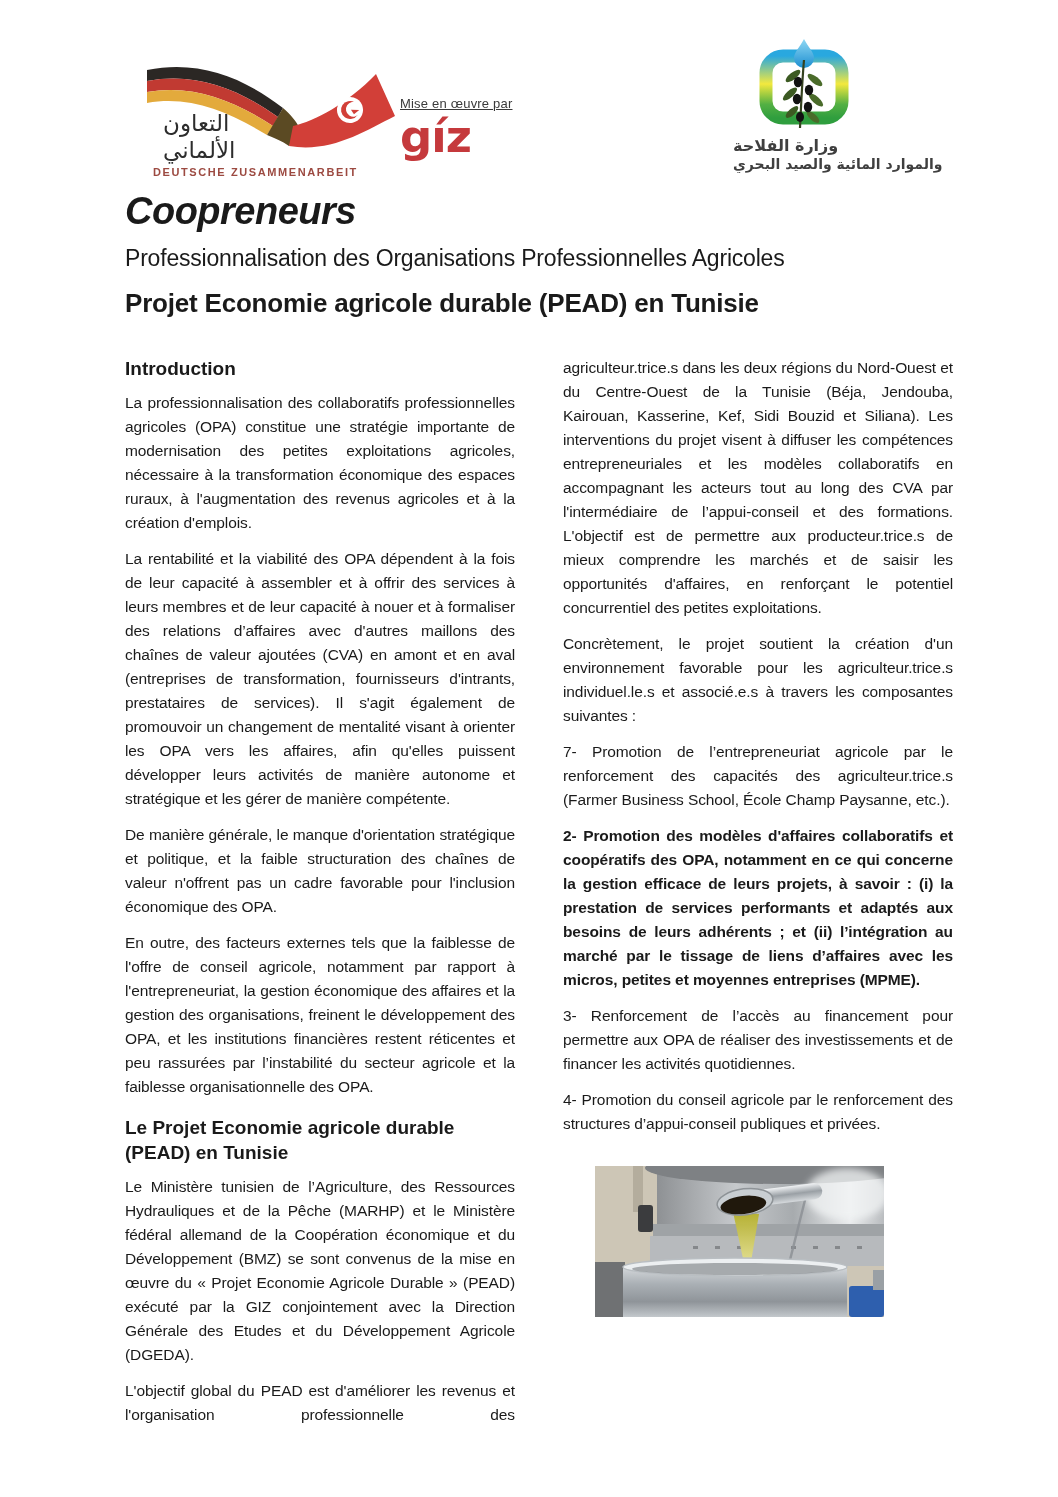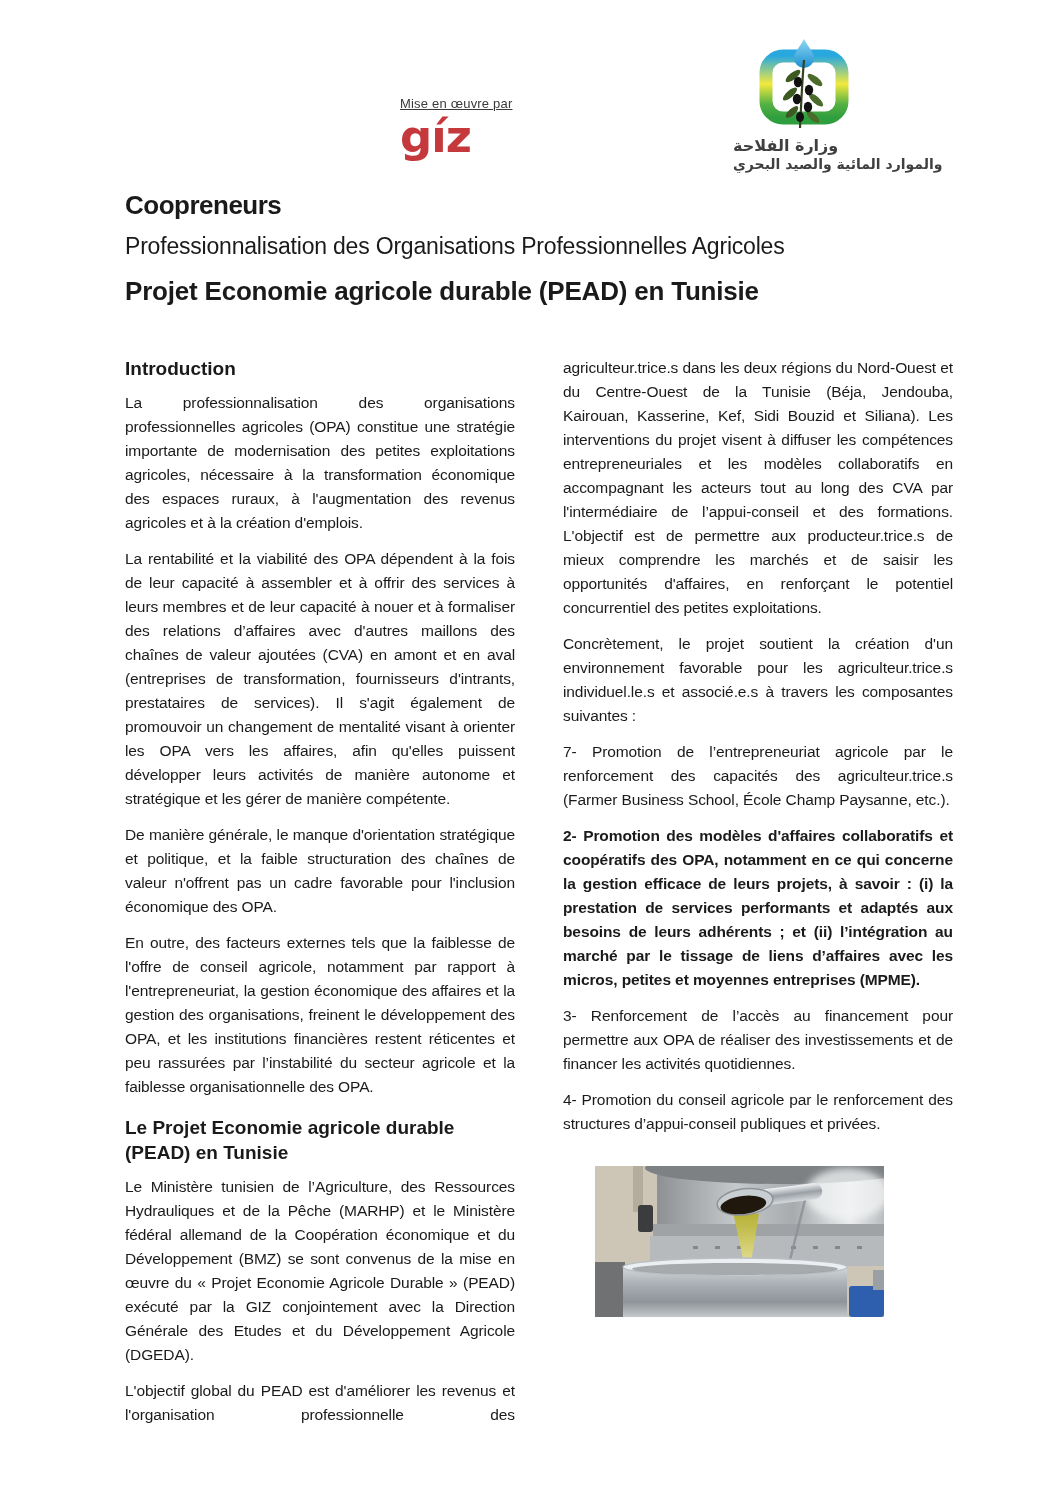--- a/index.html
+++ b/index.html
@@ -31,21 +31,21 @@
   }
   .giz-name { margin-left:10px; margin-top:8px; font-size:10.5px; line-height:12.5px;
     color:#c5393c; font-weight:bold; letter-spacing:.4px; }
   .logo-ministry { position:absolute; left:733px; top:38px; width:220px; text-align:left; }
   .ministry-arabic1 { font-family:"DejaVu Sans", sans-serif; font-size:16px; font-weight:bold;
     color:#3f3f3f; direction:rtl; margin-top:2px; }
   .ministry-arabic2 { font-family:"DejaVu Sans", sans-serif; font-size:14px; font-weight:bold;
     color:#3f3f3f; direction:rtl; margin-top:1px; }
   
   .titles { position:absolute; left:125px; top:190px; width:830px; }
-  .brand { font-size:26px; font-weight:bold; letter-spacing:-.5px; }
+  .brand { font-size:38px; font-weight:bold; font-style:italic; letter-spacing:-.5px; }
   .subtitle { font-size:23px; font-weight:normal; margin-top:12px; letter-spacing:-.2px; }
   .project { font-size:26px; font-weight:bold; margin-top:16px; letter-spacing:-.2px; }
   
   .columns { position:absolute; left:125px; top:356px; width:828px; display:flex; gap:48px; }
   .col { width:390px; }
   .col p {
     font-size:15.5px; line-height:24px; text-align:justify;
     margin:0 0 12px 0; letter-spacing:-.1px;
   }
   .col p.bold { font-weight:bold; }
@@ -55,20 +55,44 @@
   
   .photo { margin-top:30px; margin-left:32px; width:289px; height:151px; display:block; }
 </style>
 </head>
 <body>
 
 <div class="page">
 
   <div class="header">
 
+    <div class="logo-coop">
+      <svg width="255" height="95" viewBox="0 0 255 95">
+
+        <path d="M4,10 C55,0 98,16 140,48 L135,57 C94,28 52,12 4,21 Z" fill="#2b2724"></path>
+        <path d="M4,21 C52,12 94,28 135,57 L130,66 C90,40 50,24 4,32 Z" fill="#c13a32"></path>
+        <path d="M4,32 C50,24 90,40 130,66 L124,75 C86,52 47,35 4,43 Z" fill="#e3aa3c"></path>
+
+        <path d="M124,75 L140,48 C148,55 153,61 156,67 L146,86 C139,81 131,78 124,75 Z" fill="#5b4a23"></path>
+
+        <path d="M146,86 C188,93 220,72 252,56 L233,14 C204,44 172,61 150,66 Z" fill="#d23f38"></path>
+
+        <g transform="translate(207,50) rotate(-12)">
+          <circle cx="0" cy="0" r="13" fill="#ffffff"></circle>
+          <circle cx="0" cy="0" r="9" fill="#d23f38"></circle>
+          <circle cx="3.5" cy="0" r="7.5" fill="#ffffff"></circle>
+          <path d="M1,0 L9,2 3,5 Z" fill="#d23f38"></path>
+        </g>
+      </svg>
+      <div class="coop-arabic">
+        <div>التعاون</div>
+        <div>الألماني</div>
+      </div>
+      <div class="coop-caption">DEUTSCHE ZUSAMMENARBEIT</div>
+    </div>
 
     <div class="logo-giz">
       <div class="giz-implemented">Mise en œuvre par</div>
       <div class="giz-row">
         <div class="giz-wordmark">gíz</div>
       </div>
     </div>
 
     <div class="logo-ministry">
       <svg width="140" height="92" viewBox="0 0 140 92">
@@ -109,21 +133,21 @@
   <div class="titles">
     <div class="brand">Coopreneurs</div>
     <div class="subtitle">Professionnalisation des Organisations Professionnelles Agricoles</div>
     <div class="project">Projet Economie agricole durable (PEAD) en Tunisie</div>
   </div>
 
   <div class="columns">
 
     <div class="col">
       <h3>Introduction</h3>
-      <p>La professionnalisation des organisations professionnelles agricoles (OPA) constitue une stratégie importante de modernisation des petites exploitations agricoles, nécessaire à la transformation économique des espaces ruraux, à l'augmentation des revenus agricoles et à la création d'emplois.</p>
+      <p>La professionnalisation des collaboratifs professionnelles agricoles (OPA) constitue une stratégie importante de modernisation des petites exploitations agricoles, nécessaire à la transformation économique des espaces ruraux, à l'augmentation des revenus agricoles et à la création d'emplois.</p>
       <p>La rentabilité et la viabilité des OPA dépendent à la fois de leur capacité à assembler et à offrir des services à leurs membres et de leur capacité à nouer et à formaliser des relations d’affaires avec d'autres maillons des chaînes de valeur ajoutées (CVA) en amont et en aval (entreprises de transformation, fournisseurs d'intrants, prestataires de services). Il s'agit également de promouvoir un changement de mentalité visant à orienter les OPA vers les affaires, afin qu'elles puissent développer leurs activités de manière autonome et stratégique et les gérer de manière compétente.</p>
       <p>De manière générale, le manque d'orientation stratégique et politique, et la faible structuration des chaînes de valeur n'offrent pas un cadre favorable pour l'inclusion économique des OPA.</p>
       <p>En outre, des facteurs externes tels que la faiblesse de l'offre de conseil agricole, notamment par rapport à l'entrepreneuriat, la gestion économique des affaires et la gestion des organisations, freinent le développement des OPA, et les institutions financières restent réticentes et peu rassurées par l’instabilité du secteur agricole et la faiblesse organisationnelle des OPA.</p>
       <h3 class="section">Le Projet Economie agricole durable (PEAD) en Tunisie</h3>
       <p>Le Ministère tunisien de l’Agriculture, des Ressources Hydrauliques et de la Pêche (MARHP) et le Ministère fédéral allemand de la Coopération économique et du Développement (BMZ) se sont convenus de la mise en œuvre du « Projet Economie Agricole Durable » (PEAD) exécuté par la GIZ conjointement avec la Direction Générale des Etudes et du Développement Agricole (DGEDA).</p>
       <p class="justify-all">L'objectif global du PEAD est d'améliorer les revenus et l'organisation professionnelle des</p>
     </div>
 
     <div class="col">
       <p>agriculteur.trice.s dans les deux régions du Nord-Ouest et du Centre-Ouest de la Tunisie (Béja, Jendouba, Kairouan, Kasserine, Kef, Sidi Bouzid et Siliana). Les interventions du projet visent à diffuser les compétences entrepreneuriales et les modèles collaboratifs en accompagnant les acteurs tout au long des CVA par l'intermédiaire de l’appui-conseil et des formations. L'objectif est de permettre aux producteur.trice.s de mieux comprendre les marchés et de saisir les opportunités d'affaires, en renforçant le potentiel concurrentiel des petites exploitations.</p>

